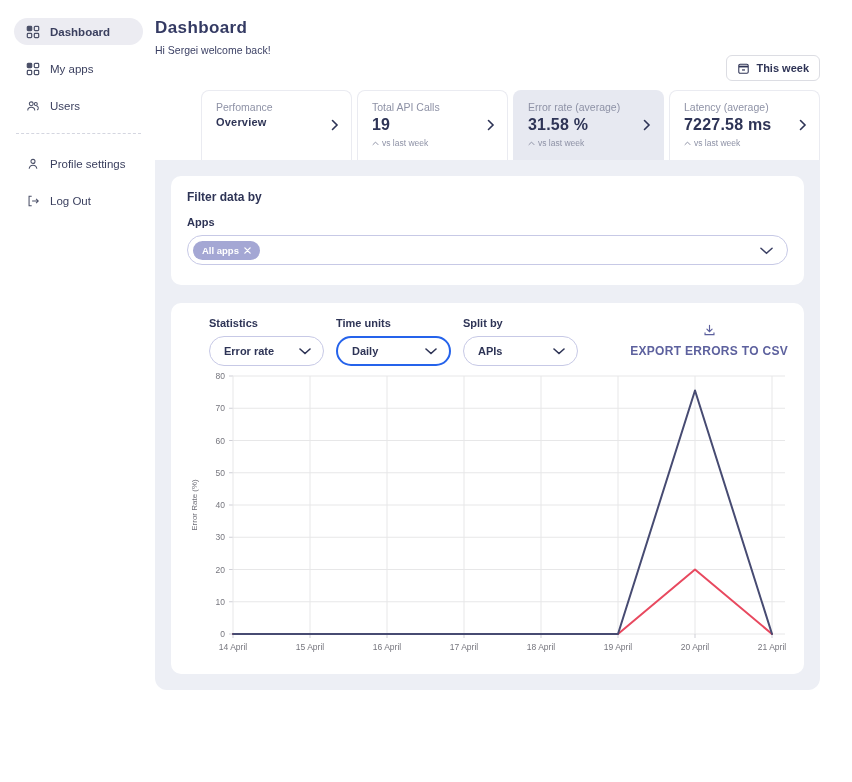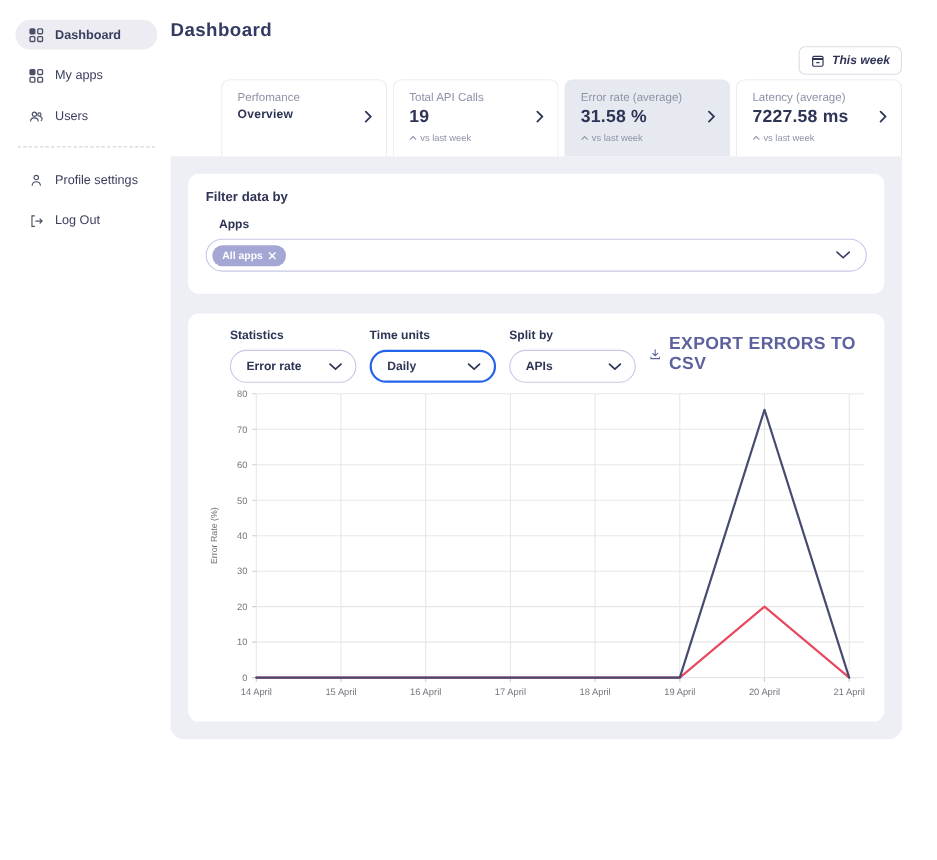--- a/index.html
+++ b/index.html
@@ -13,66 +13,66 @@
     padding:0 12px; border-radius:14px; margin-bottom:10px; cursor:pointer;
     font-size:11.5px; color:#3a3f5e; font-weight:500; white-space:nowrap; }
   .side-item.active { background:#ececf2; font-weight:600; }
   .side-item svg { width:14px; height:14px; color:#4b5068; flex-shrink:0; }
   .side-divider { border:none; border-top:1.5px dashed #d4d6e0; margin:14px 2px 16px 2px; }
 
   
   .content { width:665px; position:relative; padding-top:18px; }
   .page-title { font-size:17px; font-weight:700; color:#343a63; letter-spacing:.4px; }
   .greeting { font-size:10.5px; color:#3a3f63; margin-top:6px; }
-  .week-btn { position:absolute; top:42px; right:0; height:26px; padding:0 10px;
+  .week-btn { position:absolute; top:55px; right:0; height:26px; padding:0 10px;
     display:flex; align-items:center; gap:6px; background:#fff;
     border:1px solid #dcdde3; border-radius:6px; cursor:pointer;
-    font-size:11px; font-weight:700; color:#2f3456;font-style:italic; }
+    font-size:11px; font-weight:700; color:#2f3456; }
   .week-btn svg { width:13px; height:13px; color:#2f3456; }
 
   
   .tabs-row { display:flex; gap:5px; margin-top:34px;padding-left:46px; }
   .tab { flex:1; height:70px; position:relative; padding:10px 14px;
     border-radius:8px 8px 0 0; cursor:pointer; background:#fff;
     border:1px solid #eaebf1; border-bottom:none; }
   .tab.selected { background:#e7e9f1; border-color:transparent; }
   .tab-label { font-size:10.5px; color:#8e92a6; }
   .tab-value { font-size:16px; font-weight:700; color:#2e3456; margin-top:3px; letter-spacing:.2px; }
   .tab-trend { display:flex; align-items:center; gap:3px; font-size:8.5px; color:#8e92a6; margin-top:4px; }
   .tab-trend svg { width:7px; height:5px; color:#8e92a6; }
   .tab-chevron { position:absolute; right:12px; top:50%; transform:translateY(-50%); }
   .tab-chevron svg { width:8px; height:12px; color:#2e3456; }
 
   
   .panel { background:#edeff5; border-radius:0 0 12px 12px; padding:16px; margin-bottom:18px; }
   .card { background:#fff; border-radius:10px; padding:14px 16px; }
   .filter-card { margin-bottom:18px; padding-bottom:20px; }
   .card-title { font-size:12px; font-weight:700; color:#2e3456; }
-  .field-label { font-size:11px; font-weight:600; color:#2e3456; margin:12px 12px 7px; }
+  .field-label { font-size:11px; font-weight:600; color:#2e3456; margin:12px 0 7px; }
   .multiselect { height:30px; border:1.5px solid #c7c9e6; border-radius:16px;
     display:flex; align-items:center; padding:0 14px 0 5px; cursor:pointer; background:#fff; }
   .chip { display:flex; align-items:center; gap:5px; background:#a4a7d4; color:#fff;
     border-radius:12px; padding:4px 9px; font-size:9.5px; font-weight:700; }
   .chip svg { width:7px; height:7px; color:#fff; cursor:pointer; }
   .ms-caret { margin-left:auto; }
   .caret-down svg { width:13px; height:8px; color:#3a3f63; }
 
   
   .controls-row { display:flex; align-items:flex-end;margin-left:22px; }
   .control { margin-right:12px; }
   .control-label { font-size:11px; font-weight:600; color:#2e3456; margin-bottom:7px; }
   .select { width:115px; height:30px; border:1.5px solid #c7c9e6; border-radius:16px;
     display:flex; align-items:center; justify-content:space-between;
     padding:0 12px 0 14px; cursor:pointer; background:#fff;
     font-size:11px; font-weight:600; color:#2e3456; }
   .select.focused { border:2px solid #2563eb; }
   .select svg { width:12px; height:7px; color:#2e3456; }
   .export-btn { margin-left:auto; display:flex; align-items:center; gap:7px;
     padding-bottom:8px; cursor:pointer; color:#5d619e;
-    font-size:16px; font-weight:700; letter-spacing:.3px; }
+    font-size:12px; font-weight:700; letter-spacing:.3px;flex-direction:column; }
   .export-btn svg { width:13px; height:13px; color:#5d619e; }
 
   
   .legend { display:flex; justify-content:flex-end; align-items:center; gap:8px;
     margin:26px 6px 2px 0; }
   .legend-item { display:flex; align-items:center; gap:5px; cursor:pointer;
     font-size:10px; color:#47474f; }
   .legend-dot { width:12px; height:12px; border-radius:50%; }
   .chart-wrap svg { display:block; }
 </style>
@@ -121,20 +121,21 @@
       <svg viewBox="0 0 16 16" fill="none" stroke="currentColor" stroke-width="1.2">
         <path d="M6.5 2.5H3.5v11h3"></path>
         <path d="M7 8h7M11.5 5.5L14 8l-2.5 2.5"></path>
       </svg>
       <span>Log Out</span>
     </div>
   </div>
 
   <div class="content">
     <div class="page-title">Dashboard</div>
+    <div class="greeting">Hi Sergei welcome back!</div>
 
     <button class="week-btn">
       <svg viewBox="0 0 16 16" fill="none" stroke="currentColor" stroke-width="1.3">
         <rect x="2.2" y="2.8" width="11.6" height="11" rx="1.6"></rect>
         <path d="M2.4 5.6h11.2" stroke-width="2.2"></path>
         <path d="M6.2 9.8h3.6" stroke-width="1.5"></path>
       </svg>
       <span>This week</span>
     </button>
 

